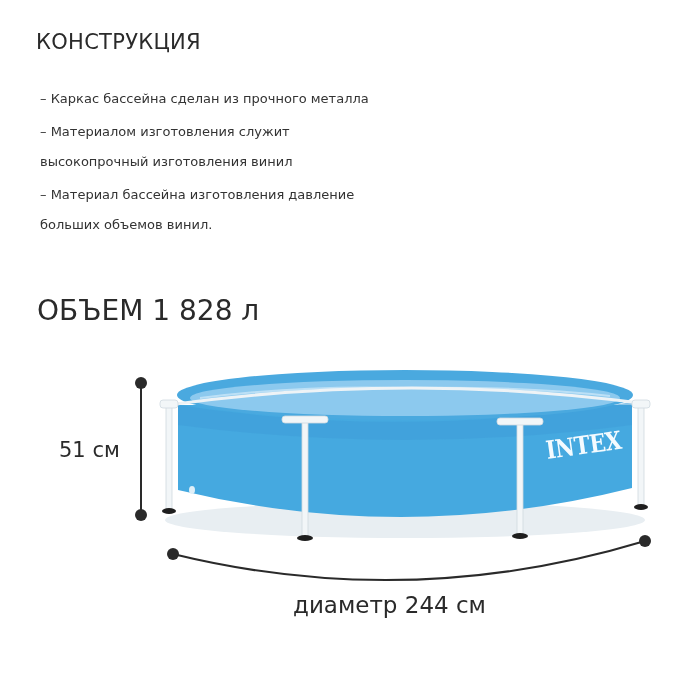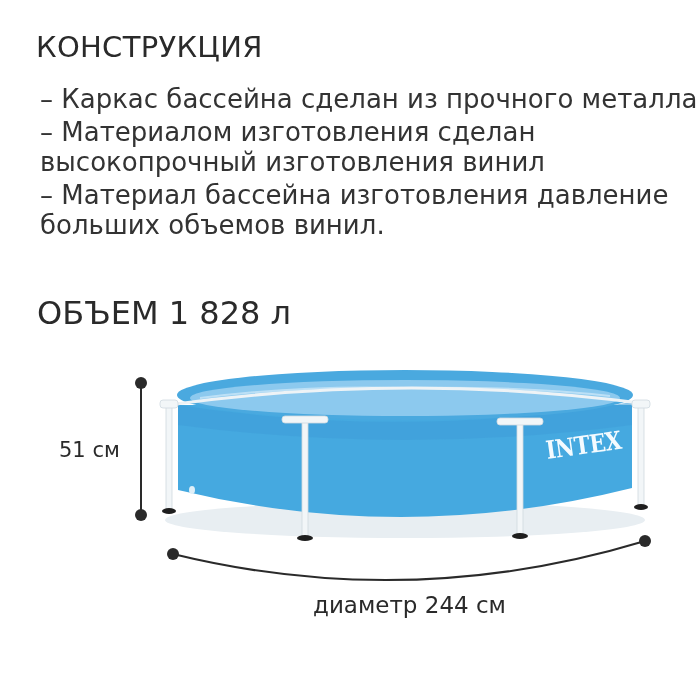--- a/index.html
+++ b/index.html
@@ -1,40 +1,40 @@
 <!DOCTYPE html>
 <html><head>
 <meta charset="utf-8">
 <style>
   html, body { margin:0; padding:0; background:#ffffff; }
   body { width:700px; height:700px; position:relative; overflow:hidden;
          font-family:"DejaVu Sans", "Liberation Sans", sans-serif; color:#2b2b2b; }
-  .title { position:absolute; left:36px; top:30px; font-size:29px; letter-spacing:0.3px; font-weight:400; color:#2a2a2a; }
-  .bullets { position:absolute; left:40px; top:84px; font-size:26px; line-height:30px; color:#333; }
+  .title { position:absolute; left:36px; top:30px; font-size:21px; letter-spacing:0.3px; font-weight:400; color:#2a2a2a; }
+  .bullets { position:absolute; left:40px; top:84px; font-size:13px; line-height:30px; color:#333; }
   .bullets .line { white-space:nowrap; }
   .bullets .gap { height:3px; }
-  .volume { position:absolute; left:37px; top:294px; font-size:32px; color:#2a2a2a; }
+  .volume { position:absolute; left:37px; top:294px; font-size:28px; color:#2a2a2a; }
   .height-label { position:absolute; left:59px; top:438px; font-size:21px; color:#2a2a2a; }
-  .diam-label { position:absolute; left:293px; top:592px; font-size:23px; color:#2a2a2a;margin-left:20px; }
+  .diam-label { position:absolute; left:293px; top:592px; font-size:23px; color:#2a2a2a; }
   svg.art { position:absolute; left:0; top:0; }
   .intex { position:absolute; left:548px; top:436px; font-family:"DejaVu Serif","Liberation Serif",serif;
            font-size:25px; font-weight:700; color:#f4fbff; transform:rotate(-8deg) scaleX(0.85); transform-origin:left bottom; letter-spacing:-0.5px; }
 </style>
 </head>
 <body>
 
 <div class="title">КОНСТРУКЦИЯ</div>
 
 <div class="bullets">
   <div>
     <div class="line">– Каркас бассейна сделан из прочного металла</div>
   </div>
   <div class="gap"></div>
   <div>
-    <div class="line">– Материалом изготовления сделан</div>
+    <div class="line">– Материалом изготовления служит</div>
     <div class="line">высокопрочный изготовления винил</div>
   </div>
   <div class="gap"></div>
   <div>
     <div class="line">– Материал бассейна изготовления давление</div>
     <div class="line">больших объемов винил.</div>
   </div>
 </div>
 
 <div class="volume">ОБЪЕМ 1 828 л</div>

